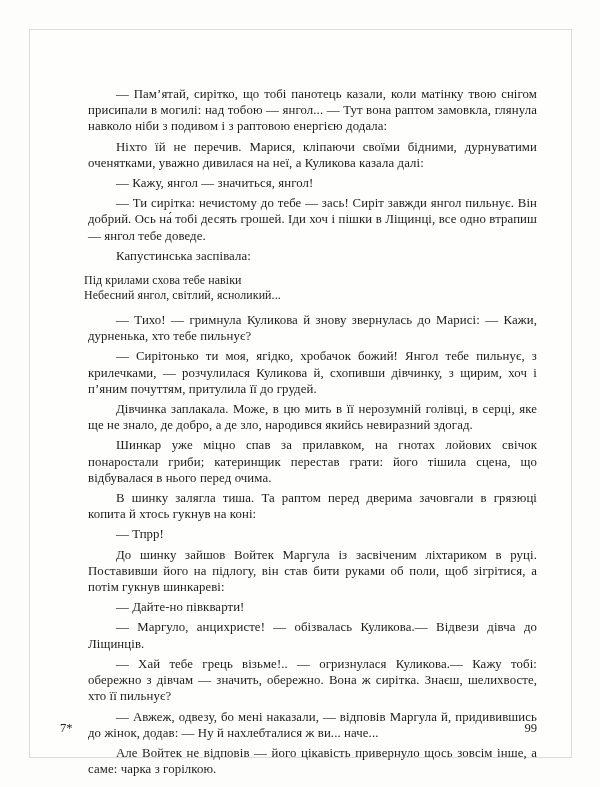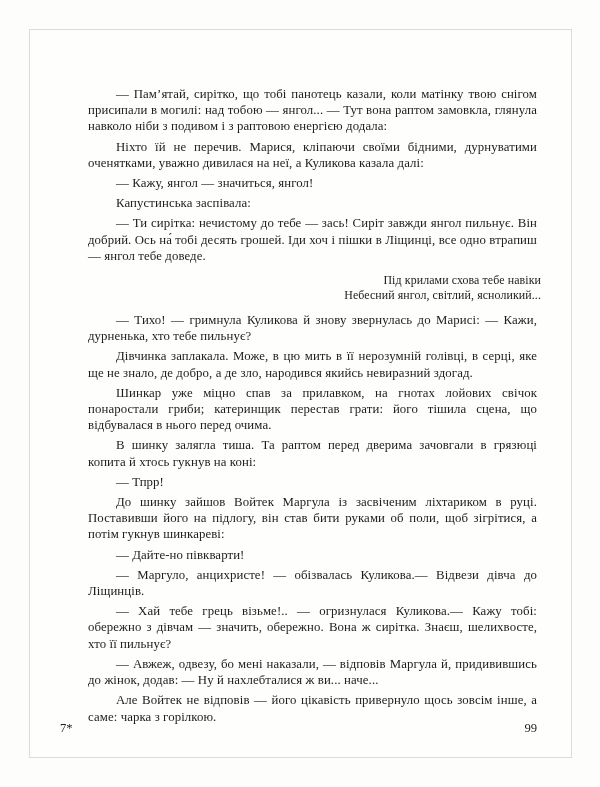--- a/index.html
+++ b/index.html
@@ -34,21 +34,21 @@
     line-height: 16.2px;
     text-align: justify;
     letter-spacing: 0.1px;
   }
   p.para {
     margin: 4px;
     text-indent: 28px;
   }
   .verse {
     margin: 9px 0;
-    text-align: right;
+    text-align: left;
     text-indent: 0;
     font-size: 11.9px;
     line-height: 15px;
   }
   .verse-line {
     white-space: nowrap;
   }
   .footer {
     position: absolute;
     left: 60px;
@@ -62,29 +62,30 @@
 </style>
 </head>
 <body>
 
 <div class="scan-frame"></div>
 
 <div class="text-column">
   <p class="para">— Пам’ятай, сирітко, що тобі панотець казали, коли матінку твою снігом присипали в могилі: над тобою — янгол... — Тут вона раптом замовкла, глянула навколо ніби з подивом і з раптовою енергією додала:</p>
   <p class="para">Ніхто їй не перечив. Марися, кліпаючи своїми бідними, дурнуватими оченятками, уважно дивилася на неї, а Куликова казала далі:</p>
   <p class="para">— Кажу, янгол — значиться, янгол!</p>
+  <p class="para">— Ти сирітка: нечистому до тебе — зась! Сиріт завжди янгол пильнує. Він добрий. Ось на́ тобі десять грошей. Іди хоч і пішки в Ліщинці, все одно втрапиш — янгол тебе доведе.</p>
   <p class="para">Капустинська заспівала:</p>
-  <p class="para">— Ти сирітка: нечистому до тебе — зась! Сиріт завжди янгол пильнує. Він добрий. Ось на́ тобі десять грошей. Іди хоч і пішки в Ліщинці, все одно втрапиш — янгол тебе доведе.</p>
 
   <div class="verse">
     <div class="verse-line">Під крилами схова тебе навіки</div>
     <div class="verse-line">Небесний янгол, світлий, ясноликий...</div>
   </div>
 
   <p class="para">— Тихо! — гримнула Куликова й знову звернулась до Марисі: — Кажи, дурненька, хто тебе пильнує?</p>
+  <p class="para">— Сирітонько ти моя, ягідко, хробачок божий! Янгол тебе пильнує, з крилечками, — розчулилася Куликова й, схопивши дівчинку, з щирим, хоч і п’яним почуттям, притулила її до грудей.</p>
   <p class="para">Дівчинка заплакала. Може, в цю мить в її нерозумній голівці, в серці, яке ще не знало, де добро, а де зло, народився якийсь невиразний здогад.</p>
   <p class="para">Шинкар уже міцно спав за прилавком, на гнотах лойових свічок понаростали гриби; катеринщик перестав грати: його тішила сцена, що відбувалася в нього перед очима.</p>
   <p class="para">В шинку залягла тиша. Та раптом перед дверима зачовгали в грязюці копита й хтось гукнув на коні:</p>
   <p class="para">— Тпрр!</p>
   <p class="para">До шинку зайшов Войтек Маргула із засвіченим ліхтариком в руці. Поставивши його на підлогу, він став бити руками об поли, щоб зігрітися, а потім гукнув шинкареві:</p>
   <p class="para">— Дайте-но півкварти!</p>
   <p class="para">— Маргуло, анцихристе! — обізвалась Куликова.— Відвези дівча до Ліщинців.</p>
   <p class="para">— Хай тебе грець візьме!.. — огризнулася Куликова.— Кажу тобі: обережно з дівчам — значить, обережно. Вона ж сирітка. Знаєш, шелихвосте, хто її пильнує?</p>
   <p class="para">— Авжеж, одвезу, бо мені наказали, — відповів Маргула й, придивившись до жінок, додав: — Ну й нахлебталися ж ви... наче...</p>
   <p class="para">Але Войтек не відповів — його цікавість привернуло щось зовсім інше, а саме: чарка з горілкою.</p>

